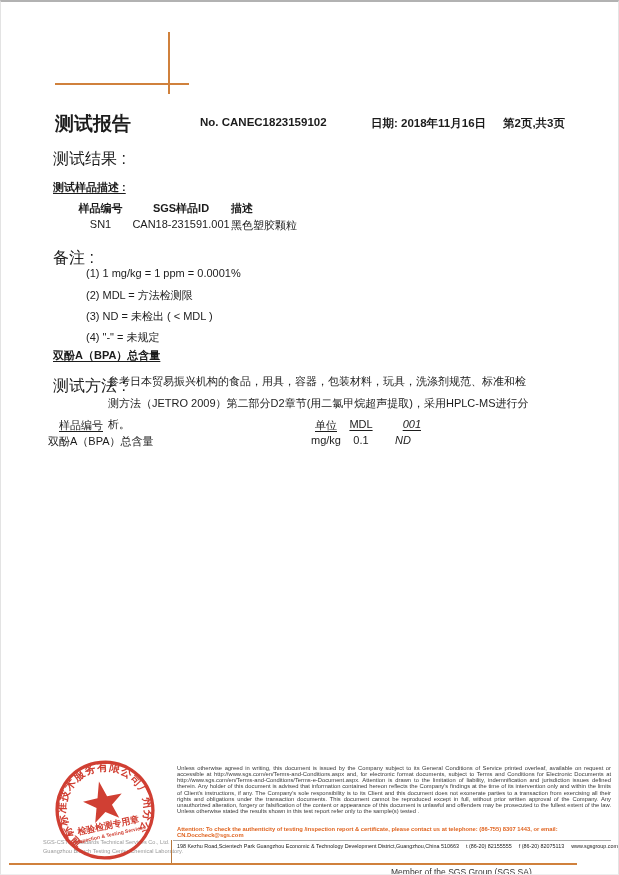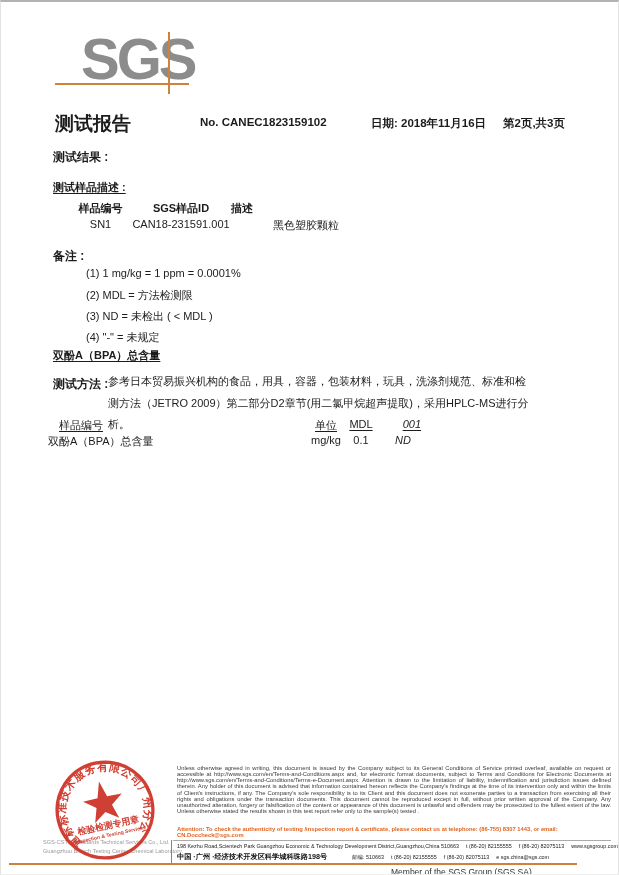--- a/index.html
+++ b/index.html
@@ -11,23 +11,23 @@
     box-sizing:border-box; overflow:hidden;
   }
   .abs { position:absolute; }
   
   .logo-text { font-size:58px; font-weight:bold; color:#8c8c8c; letter-spacing:-3px; line-height:1; }
   .accent-line { background:#d0813c; }
   
   .doc-title { font-size:19px; font-weight:bold; color:#1c1c1c; }
   .hdr { font-size:11.5px; font-weight:bold; color:#1c1c1c; }
   
-  .lbl { font-size:12px; font-weight:bold; color:#1c1c1c; }
+  .lbl { font-size:16px; font-weight:normal; color:#1c1c1c; }
   .lbl-u { font-size:11px; font-weight:bold; color:#1c1c1c; text-decoration:underline; text-underline-offset:2px; }
-  .cell { font-size:11px; color:#1c1c1c;text-align:center; }
+  .cell { font-size:11px; color:#1c1c1c; }
   .cell-b { font-size:11px; font-weight:bold; color:#1c1c1c; }
   .cell-u { font-size:11px; color:#1c1c1c; text-decoration:underline; text-underline-offset:2px; }
   .cell-ui { font-size:11px; font-style:italic; color:#1c1c1c; text-decoration:underline; text-underline-offset:2px; }
   .center { text-align:center; }
   .method-par { font-size:11px; line-height:21.5px; color:#1c1c1c; width:428px; }
   .note-line { font-size:11px; color:#1c1c1c; }
   
   .legal { font-size:5.8px; line-height:6.15px; color:#3a3a3a; text-align:justify; width:434px; }
   .attention { font-size:5.8px; line-height:6.3px; color:#e06420; font-weight:bold; width:434px; }
   .addr-row { display:flex; align-items:baseline; gap:7px; width:438px; white-space:nowrap; }
@@ -37,21 +37,20 @@
   .member { font-size:8.5px; color:#333; }
   .hairline { background:#aaa; }
   .stamp-wrap { transform:rotate(-12deg); opacity:0.9; }
   .stamp-red { fill:#cc2b1d; }
 </style>
 </head>
 <body>
 
 <div class="page">
 
-  <div class="abs logo-text" style="left:80px; top:28px;">SGS</div>
   <div class="abs accent-line" style="left:54px; top:81px; width:134px; height:2px;"></div>
   <div class="abs accent-line" style="left:167px; top:30px; width:2px; height:62px;"></div>
 
   <div class="abs doc-title" style="left:54px; top:109px;">测试报告</div>
   <div class="abs hdr" style="left:199px; top:114px;">No. CANEC1823159102</div>
   <div class="abs hdr" style="left:370px; top:114px;">日期: 2018年11月16日</div>
   <div class="abs hdr" style="left:492px; top:114px;margin-left:10px;">第2页,共3页</div>
 
   <div class="abs lbl" style="left:52px; top:147px;">测试结果 :</div>
 
@@ -111,24 +110,17 @@
   <div class="abs hairline" style="left:172px; top:838px; width:438px; height:1px;"></div>
   <div class="abs" style="left:170px; top:838px; width:1px; height:23px; background:#b5773d;"></div>
 
   <div class="abs addr-row" style="left:176px; top:841px;">
     <span class="addr-sm">198 Kezhu Road,Scientech Park Guangzhou Economic &amp; Technology Development District,Guangzhou,China 510663</span>
     <span class="addr-sm">t (86-20) 82155555</span>
     <span class="addr-sm">f (86-20) 82075113</span>
     <span class="addr-sm">www.sgsgroup.com.cn</span>
   </div>
 
-  <div class="abs addr-row" style="left:176px; top:850px;">
-    <span class="addr-cn">中国 ·广州 ·经济技术开发区科学城科珠路198号</span>
-    <span class="addr-sm" style="margin-left:18px;">邮编: 510663</span>
-    <span class="addr-sm">t (86-20) 82155555</span>
-    <span class="addr-sm">f (86-20) 82075113</span>
-    <span class="addr-sm">e  sgs.china@sgs.com</span>
-  </div>
 
   <div class="abs accent-line" style="left:8px; top:861px; width:568px; height:2px;"></div>
   <div class="abs member" style="left:390px; top:865px;">Member of the SGS Group (SGS SA)</div>
 
 </div>
 
 </body></html>

